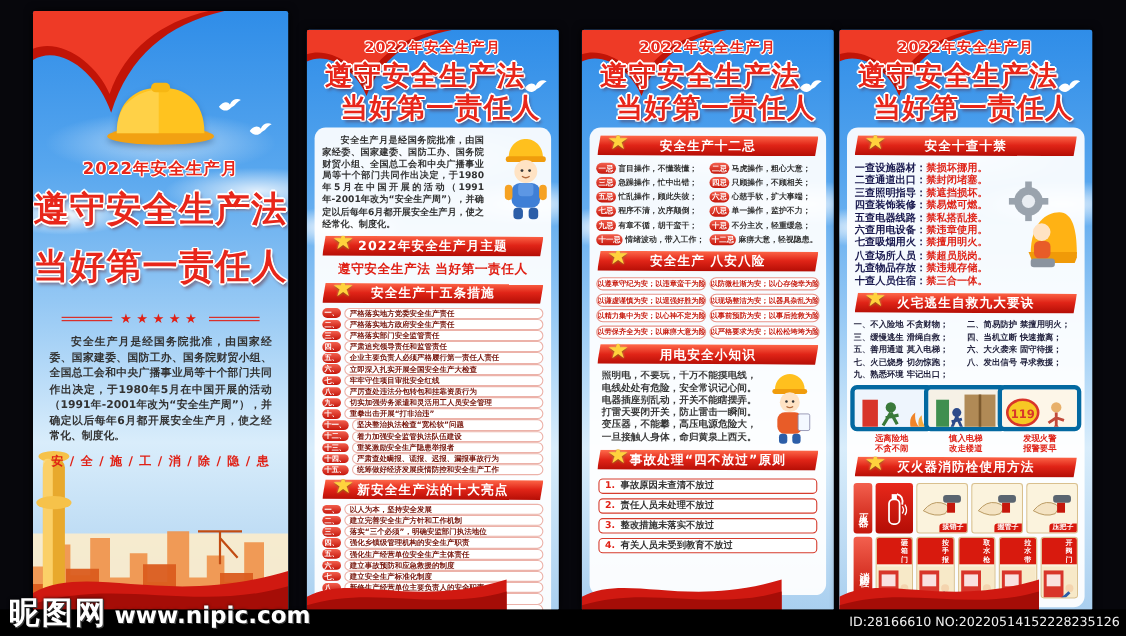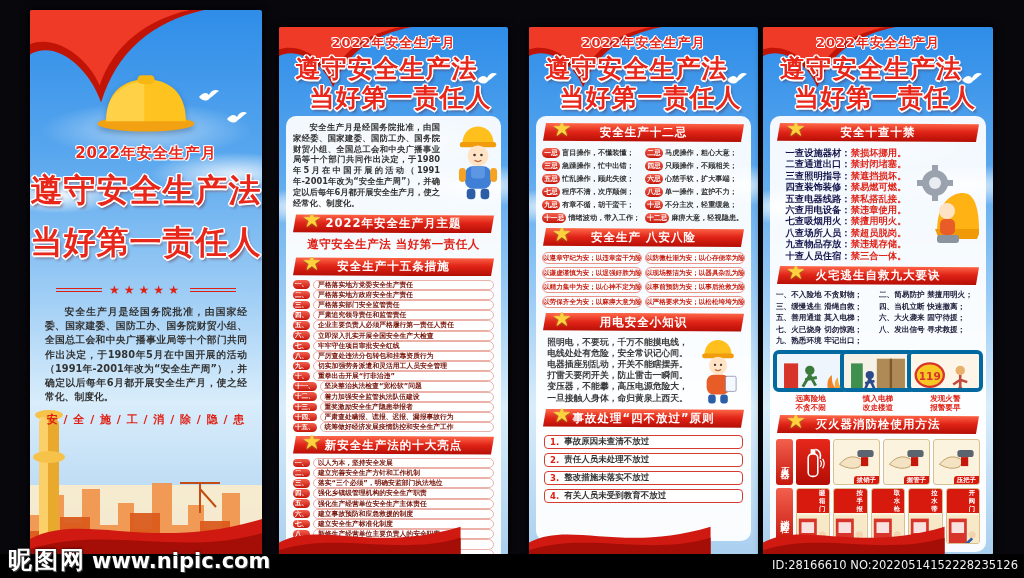--- a/index.html
+++ b/index.html
@@ -71,21 +71,21 @@
   .poem-worker{position:absolute;right:2px;top:0;width:48px;height:68px;}
 
   .rule-rows{display:flex;flex-direction:column;gap:4px;margin:4px 3px;}
   .rule-row{display:flex;align-items:center;height:14px;background:#fff;border:1px solid #d63c2e;
             border-radius:4px;padding:0 5px;gap:5px;}
   .rule-num{color:#e02015;font-weight:bold;font-size:8.5px;}
   .rule-text{color:#333;font-weight:bold;font-size:8.5px;white-space:nowrap;overflow:hidden;}
 
   
   .chk-list{position:relative;margin:2px 2px;padding-right:64px;}
-  .chk-row{font-size:9.3px;line-height:11.4px;font-weight:bold;white-space:nowrap;overflow:hidden;text-align:center;}
+  .chk-row{font-size:9.3px;line-height:11.4px;font-weight:bold;white-space:nowrap;overflow:hidden;}
   .chk-q{color:#17174d;} .chk-j{color:#e0251a;}
   .chk-art{position:absolute;right:0;top:6px;width:62px;height:96px;}
 
   .esc-grid{display:grid;grid-template-columns:1fr 1fr;gap:1.5px 2px;margin:2px 1px;}
   .esc-item{font-size:7.6px;line-height:10px;font-weight:bold;color:#23233f;white-space:nowrap;overflow:hidden;}
 
   .figs{display:flex;justify-content:space-around;margin:2px 2px 0;}
   .fig{width:60px;display:flex;flex-direction:column;align-items:center;}
   .fig-art{width:76px;height:42px;background:#fff;border:4px solid #0369a1;border-radius:6px;overflow:hidden;}
   .fig-cap{margin-top:2px;text-align:left;color:#e0251a;font-weight:bold;font-size:7.6px;line-height:9px;}
@@ -124,21 +124,21 @@
   .ribbon{position:absolute;left:0;right:0;bottom:0;height:36px;z-index:4;}
   .p1 .ribbon{height:46px;}
 
   .worker{position:absolute;width:52px;height:78px;z-index:4;}
   .p2 .worker{right:4px;top:96px;}
 
   
   .band{position:absolute;left:0;right:0;bottom:0;height:24px;background:#000;z-index:9;}
   .wm{position:absolute;left:8px;bottom:2px;z-index:10;color:#fff;font-weight:bold;font-size:21px;
       text-shadow:0 0 3px #000,1px 1px 0 #555;}
-  .wm .cn{font-size:24px;letter-spacing:2px;margin-right:6px;}
+  .wm .cn{font-size:28px;letter-spacing:2px;margin-right:6px;}
   .idtext{position:absolute;right:6px;bottom:6px;z-index:10;color:#f0f0f0;font-size:11.5px;}
 </style>
 </head>
 <body>
 
 <div class="stage">
 
   <div class="poster p1">
     <div class="clouds"></div>
     <svg class="flag" viewBox="0 0 120 70" preserveAspectRatio="none">

